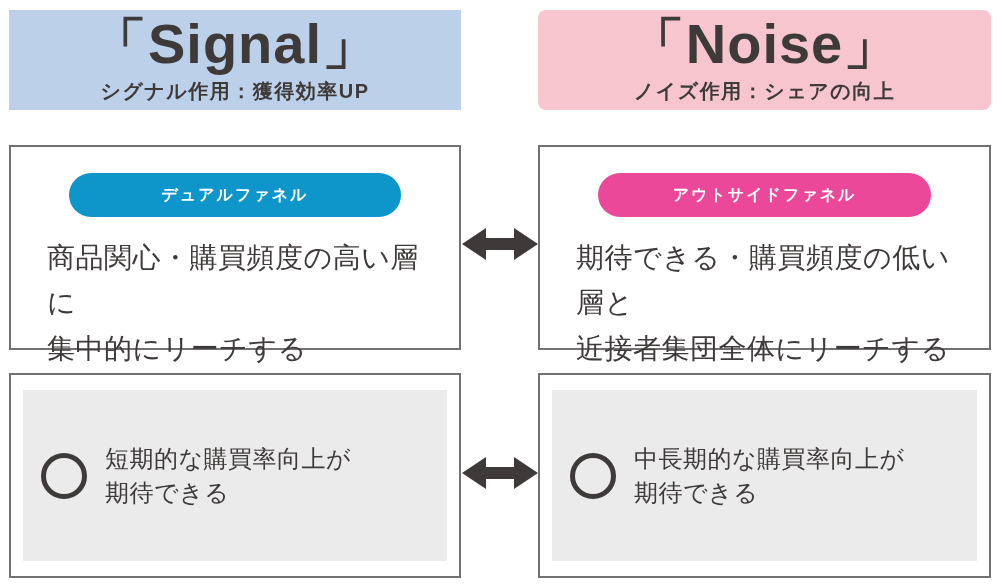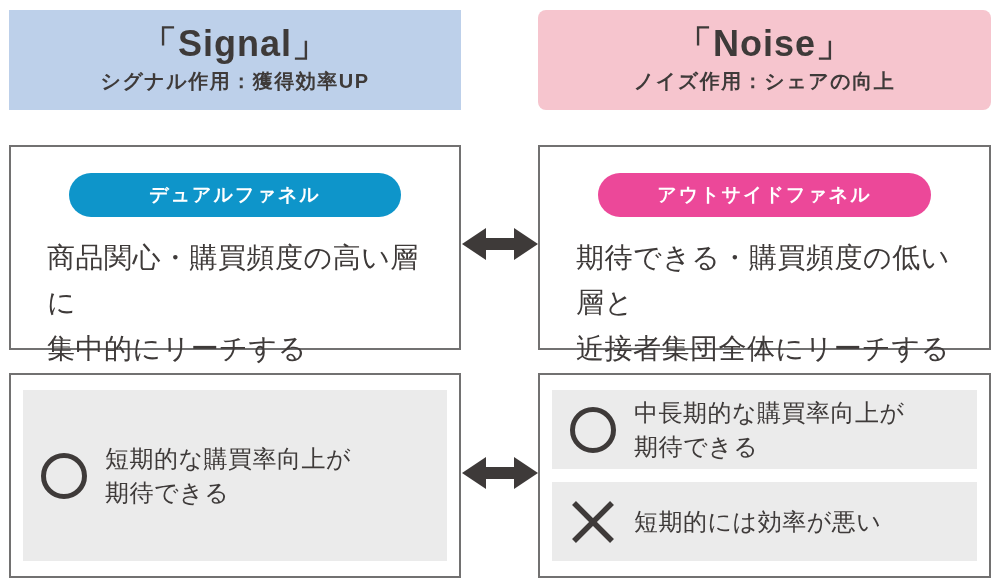--- a/index.html
+++ b/index.html
@@ -21,21 +21,21 @@
     display: flex;
     flex-direction: column;
     align-items: center;
     justify-content: center;
     gap: 6px;
     margin-bottom: 35px;
   }
   .hdr-blue { background: #bdd0ea; }
   .hdr-pink { background: #f6c5ce; border-radius: 8px; }
   .hdr-title {
-    font-size: 36px;
+    font-size: 56px;
     font-weight: bold;
     line-height: 1;
     letter-spacing: 1px;
   }
   .hdr-sub {
     font-size: 20px;
     font-weight: bold;
     letter-spacing: 1.5px;
   }
 
@@ -51,21 +51,21 @@
   }
   .pill {
     width: 74%;
     height: 44px;
     margin: 0 auto;
     border-radius: 22px;
     display: flex;
     align-items: center;
     justify-content: center;
     color: #ffffff;
-    font-size: 19px;
+    font-size: 16px;
     font-weight: bold;
     letter-spacing: 2px;
   }
   .pill-blue    { background: #0e95ca; }
   .pill-magenta { background: #ec4899; }
   .desc {
     margin: 18px 0 0 0;
     padding: 0 36px;
     font-size: 28px;
     line-height: 1.62;
@@ -160,29 +160,20 @@
     </div>
 
     <div class="box points-box">
       <div class="point-row">
         <span class="mark-wrap">
             <span class="mark-circle"></span>
           </span>
         <p class="point-text">中長期的な購買率向上が
 期待できる</p>
       </div>
-      <div class="point-row">
-        <span class="mark-wrap">
-          <svg width="48" height="48" viewBox="0 0 48 48" aria-hidden="true">
-            <line x1="5" y1="5" x2="43" y2="43" stroke="#3e3a39" stroke-width="5.5"></line>
-            <line x1="43" y1="5" x2="5" y2="43" stroke="#3e3a39" stroke-width="5.5"></line>
-          </svg>
-        </span>
-        <p class="point-text">短期的には効率が悪い</p>
-      </div>
     </div>
   </section>
 
   <div class="arrow arrow-mid">
     <svg viewBox="0 0 76 32" aria-hidden="true">
       <path d="M0,16 L24,0 L24,10 L52,10 L52,0 L76,16 L52,32 L52,22 L24,22 L24,32 Z" fill="#3e3a39"></path>
     </svg>
   </div>
   <div class="arrow arrow-bottom">
     <svg viewBox="0 0 76 32" aria-hidden="true">

